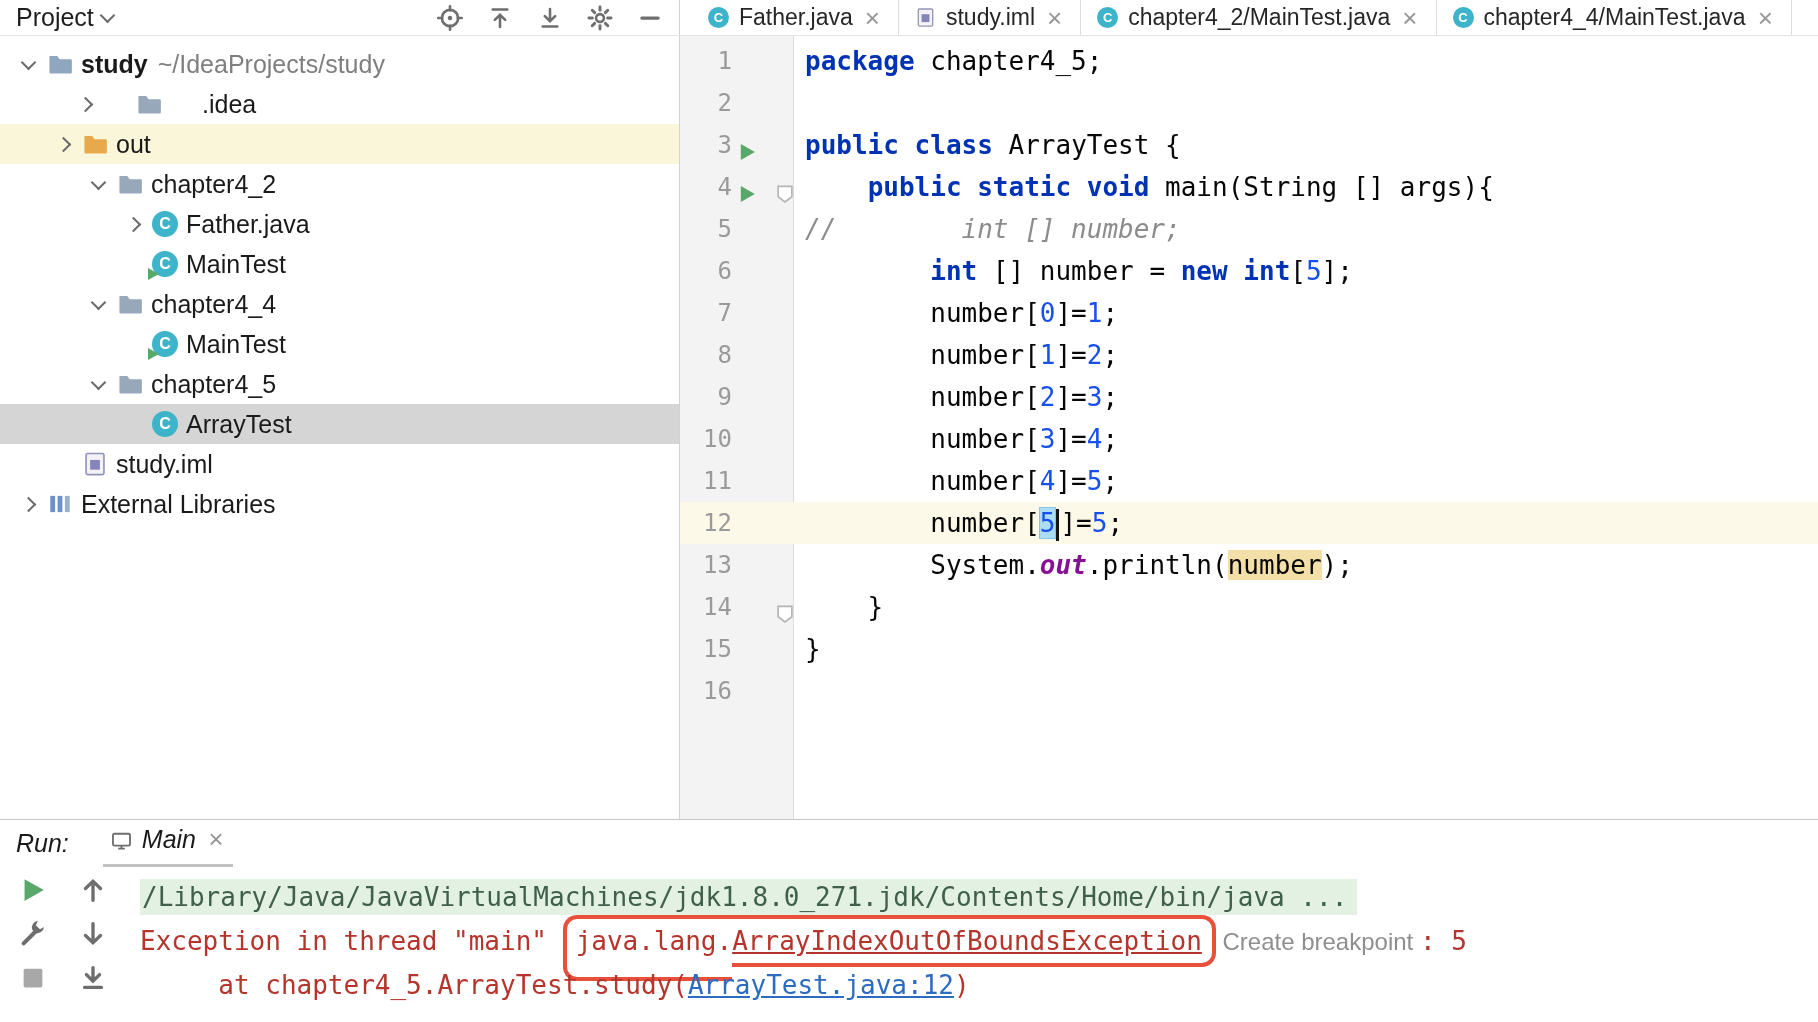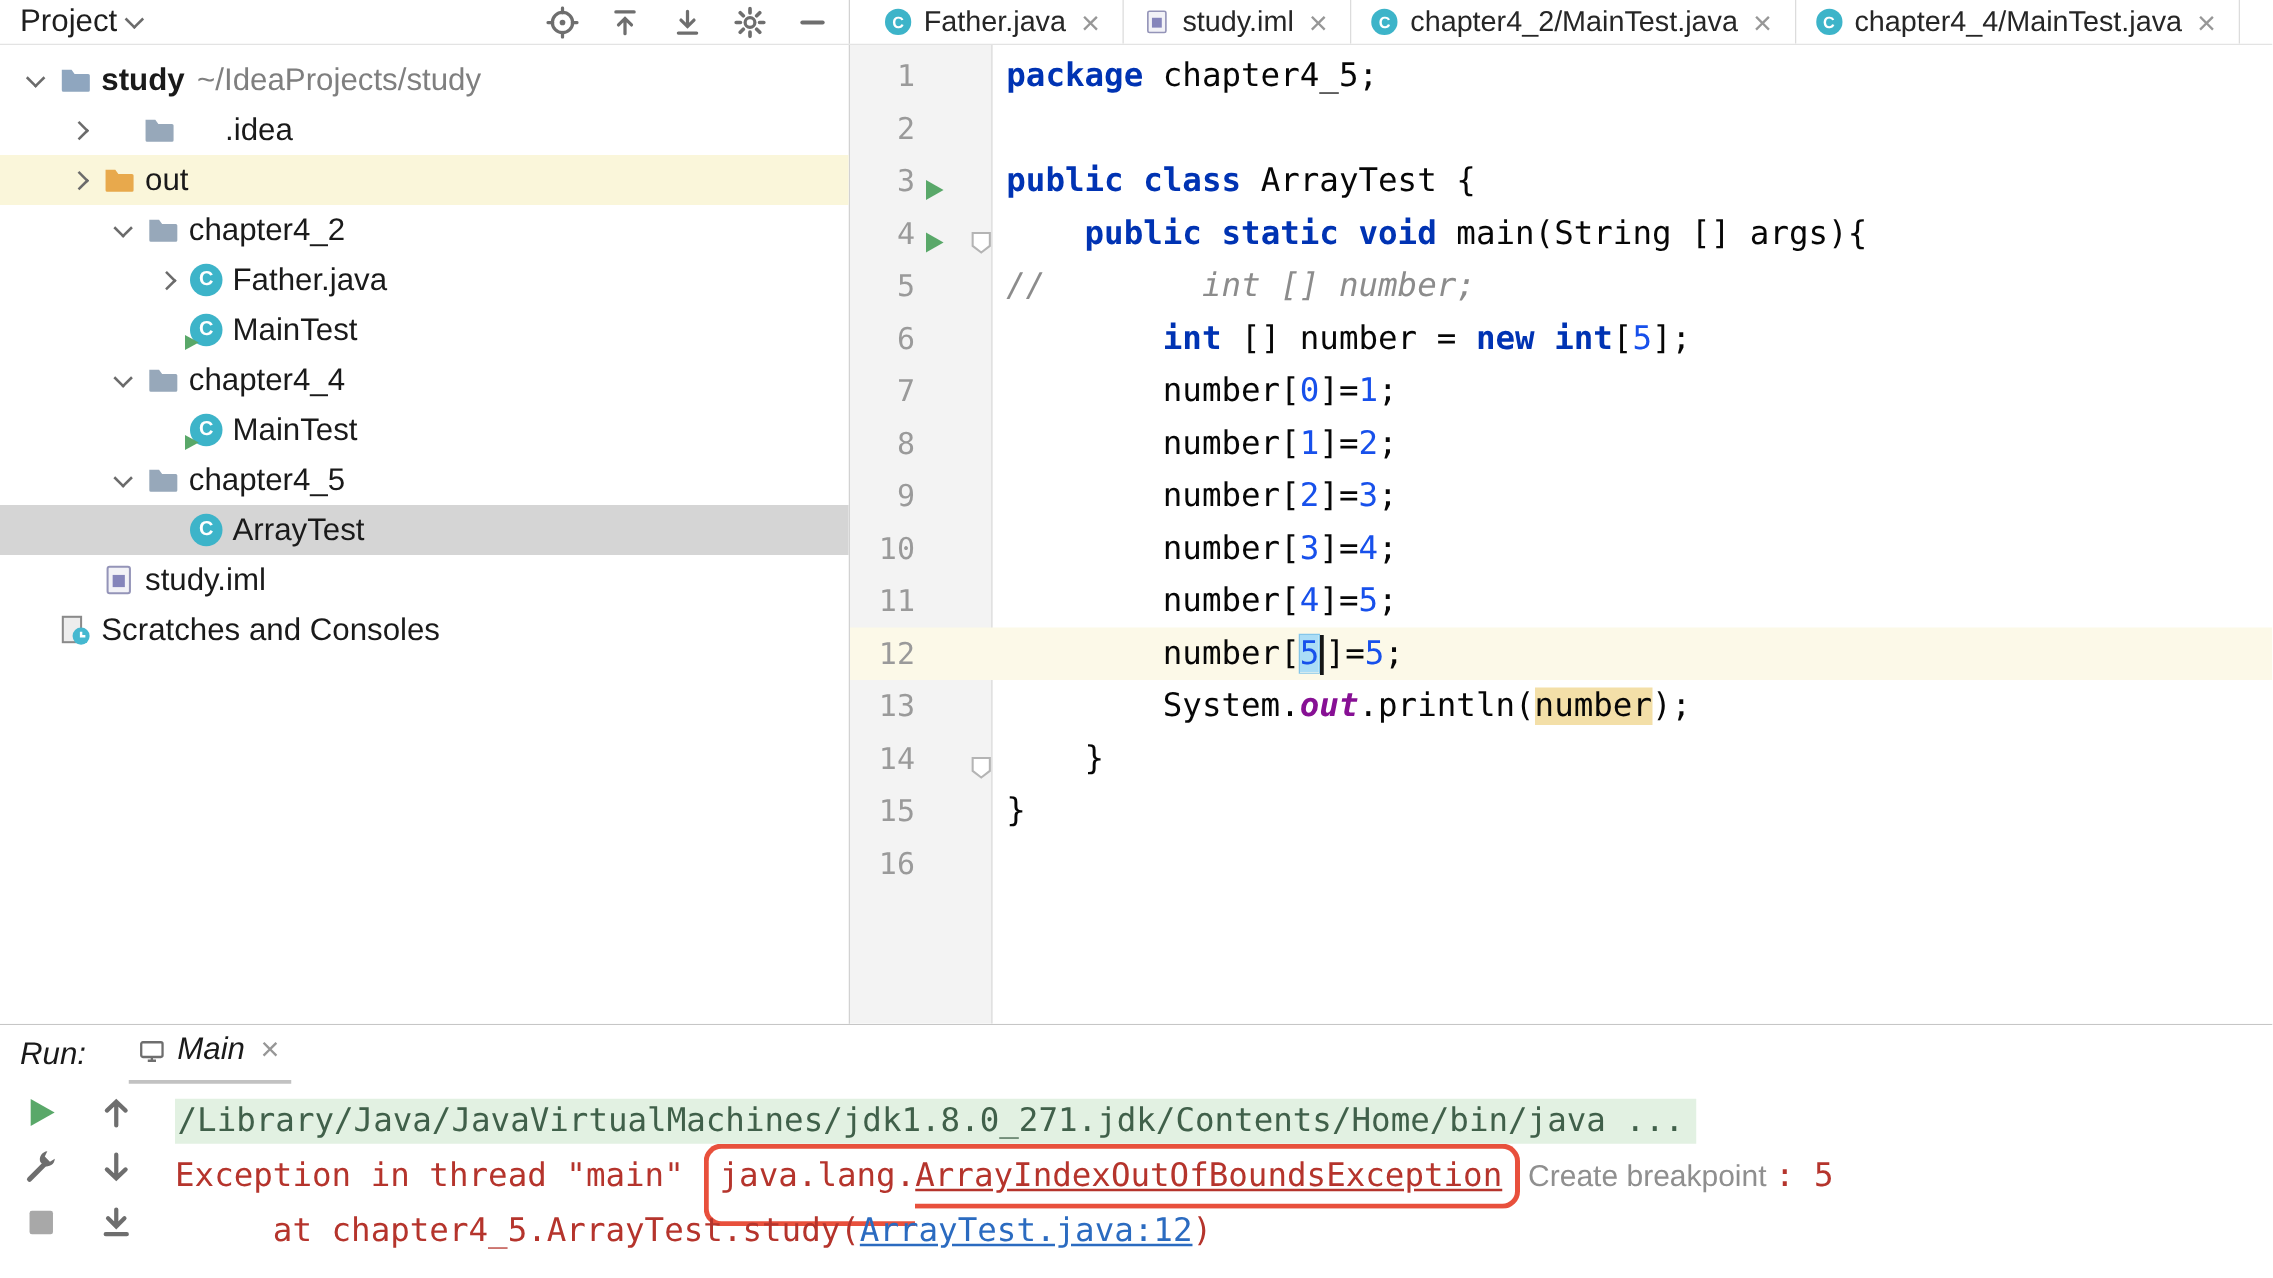--- a/index.html
+++ b/index.html
@@ -153,21 +153,21 @@
           <span class="chev down"></span>
         </span>
         <span class="iconslot">
           <svg viewBox="0 0 16 16">
             <path d="M1.5 3h4.8l1.5 2h6.7a.8.8 0 0 1 .8.8V13a.8.8 0 0 1-.8.8H2.3a.8.8 0 0 1-.8-.8Z" fill="#8fa6bf"></path>
           </svg>
         </span>
         <span class="tlabel bold">study</span>
         <span class="tsuffix">~/IdeaProjects/study</span>
       </div>
-      <div class="trow" style="padding-left: 47px; gap: 32px;">
+      <div class="trow" style="padding-left: 69px; gap: 32px;">
         <span class="chevslot">
           <span class="chev right"></span>
         </span>
         <span class="iconslot">
           <svg viewBox="0 0 16 16">
             <path d="M1.5 3h4.8l1.5 2h6.7a.8.8 0 0 1 .8.8V13a.8.8 0 0 1-.8.8H2.3a.8.8 0 0 1-.8-.8Z" fill="#97a8ba"></path>
           </svg>
         </span>
         <span class="tlabel">.idea</span>
       </div>
@@ -249,29 +249,31 @@
         <span class="chevslot"></span>
         <span class="iconslot">
           <svg viewBox="0 0 16 16">
             <rect x="2.5" y="1.5" width="11" height="13" rx="1" fill="#f2f2f7" stroke="#9494b8"></rect>
             <rect x="5" y="5.5" width="6" height="6" fill="#8585bb"></rect>
           </svg>
         </span>
         <span class="tlabel">study.iml</span>
       </div>
       <div class="trow" style="padding-left: 12px;">
-        <span class="chevslot"></span>
-        <span class="iconslot">
-          <svg viewBox="0 0 16 16">
-            <rect x="2" y="1.5" width="9" height="12.5" fill="#ededed" stroke="#8a8a8a"></rect>
-            <circle cx="11" cy="11" r="4.2" fill="#45b8d0"></circle>
-            <path d="M11 8.8v2.3h2.1" stroke="#fff" stroke-width="1.2" fill="none"></path>
-          </svg>
-        </span>
-        <span class="tlabel">Scratches and Consoles</span>
+        <span class="chevslot">
+          <span class="chev right"></span>
+        </span>
+        <span class="iconslot">
+          <svg viewBox="0 0 16 16">
+            <rect x="2" y="3" width="3" height="10" fill="#6e93c8"></rect>
+            <rect x="6.5" y="3" width="3" height="10" fill="#6e93c8"></rect>
+            <rect x="11" y="3" width="3" height="10" fill="#9ab0cc"></rect>
+          </svg>
+        </span>
+        <span class="tlabel">External Libraries</span>
       </div>
     </div>
   <div class="editor">
     <div class="gutter-bg"></div>
     <div id="editor-lines">
         <div class="eline">
           <span class="ln">1</span>
           <span class="code"><span class="tk-kw">package</span><span class="tk-p"> chapter4_5;</span></span>
         </div>
         <div class="eline">

